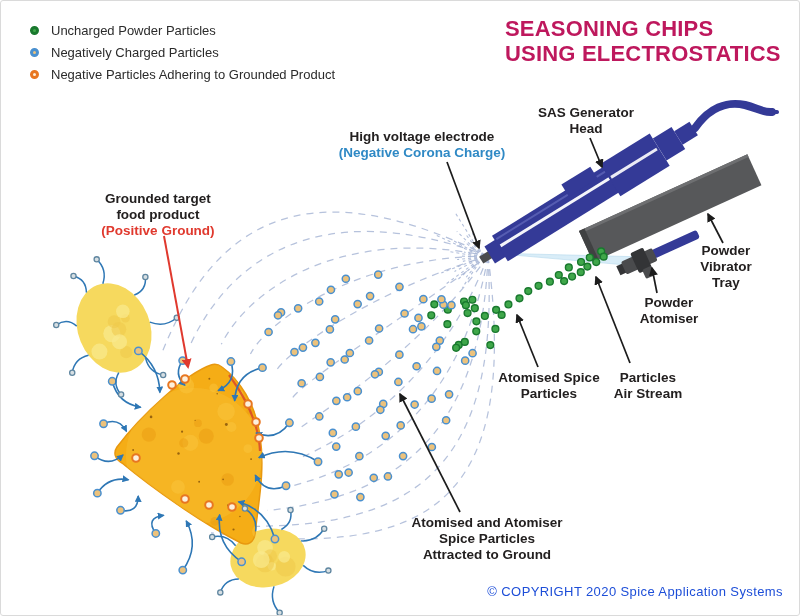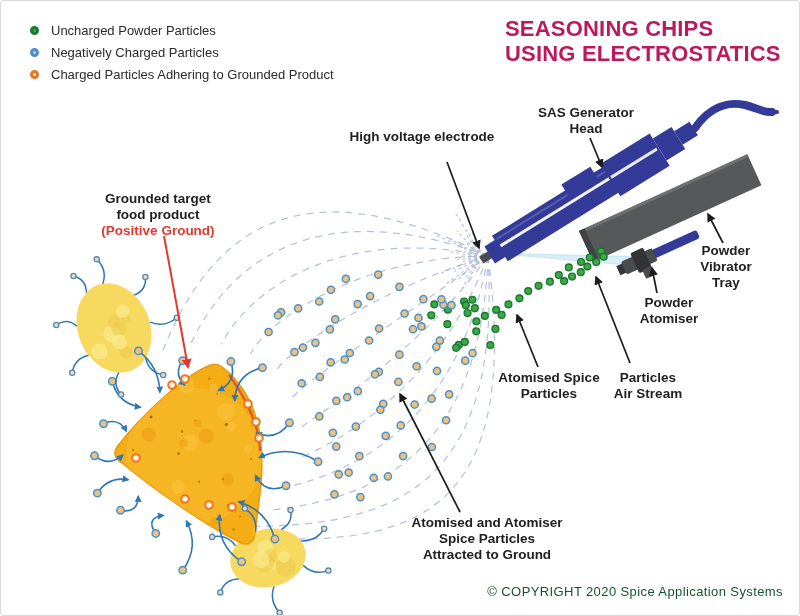--- a/index.html
+++ b/index.html
@@ -10,21 +10,21 @@
   .lbl{position:absolute;text-align:center;font-size:13.5px;font-weight:700;color:#232020;line-height:1.18}
   .lbl span{display:block}
   .lbl .blue{color:var(--label-blue)}
   .lbl .red{color:var(--label-red)}
   #title{position:absolute;left:504px;top:16px;font-size:22px;font-weight:800;color:#be185d;line-height:24.5px;letter-spacing:.2px}
   #title span{display:block}
   #legend{position:absolute;left:29px;top:21px}
   .lrow{display:flex;align-items:center;margin-bottom:5px;height:17px}
   .ldot{width:9px;height:9px;border-radius:50%;border:3.5px solid #999;margin-right:12px;flex:none;background:#fff}
   .ltext{font-size:13px;font-weight:500;color:#2b2b2b;white-space:nowrap}
-  #copyright{position:absolute;right:16px;top:583px;font-size:13px;font-weight:500;color:#14532d;letter-spacing:.4px}
+  #copyright{position:absolute;right:16px;top:583px;font-size:13px;font-weight:500;color:#1d4ed8;letter-spacing:.4px}
 </style>
 </head>
 <body>
 
 <div id="stage">
 
   <svg id="art" width="800" height="616" viewBox="0 0 800 616">
     <defs>
       <marker id="mk-black" markerWidth="9" markerHeight="9" refX="7.5" refY="4.5" orient="auto" markerUnits="userSpaceOnUse">
         <path d="M0,0L9,4.5L0,9Z" fill="#1c1c1c"></path>
@@ -413,31 +413,32 @@
     <div class="lrow">
       <span class="ldot" style="border-color: rgb(25, 121, 46); background: rgb(63, 167, 74);"></span>
       <span class="ltext">Uncharged Powder Particles</span>
     </div>
     <div class="lrow">
       <span class="ldot" style="border-color: rgb(74, 144, 207); background: rgb(236, 194, 124);"></span>
       <span class="ltext">Negatively Charged Particles</span>
     </div>
     <div class="lrow">
       <span class="ldot" style="border-color: rgb(232, 119, 34); background: rgb(253, 240, 220);"></span>
-      <span class="ltext">Charged Particles Adhering to Grounded Product</span>
+      <span class="ltext">Negative Particles Adhering to Grounded Product</span>
     </div>
   </div>
 
   <div id="title">
     <span>SEASONING CHIPS</span>
     <span>USING ELECTROSTATICS</span>
   </div>
 
   <div class="lbl" style="left:321px;top:128px;width:200px">
     <span>High voltage electrode</span>
+    <span class="blue">(Negative Corona Charge)</span>
   </div>
 
   <div class="lbl" style="left:520px;top:104px;width:130px">
     <span>SAS Generator</span>
     <span>Head</span>
   </div>
 
   <div class="lbl" style="left:72px;top:190px;width:170px">
     <span>Grounded target</span>
     <span>food product</span>

